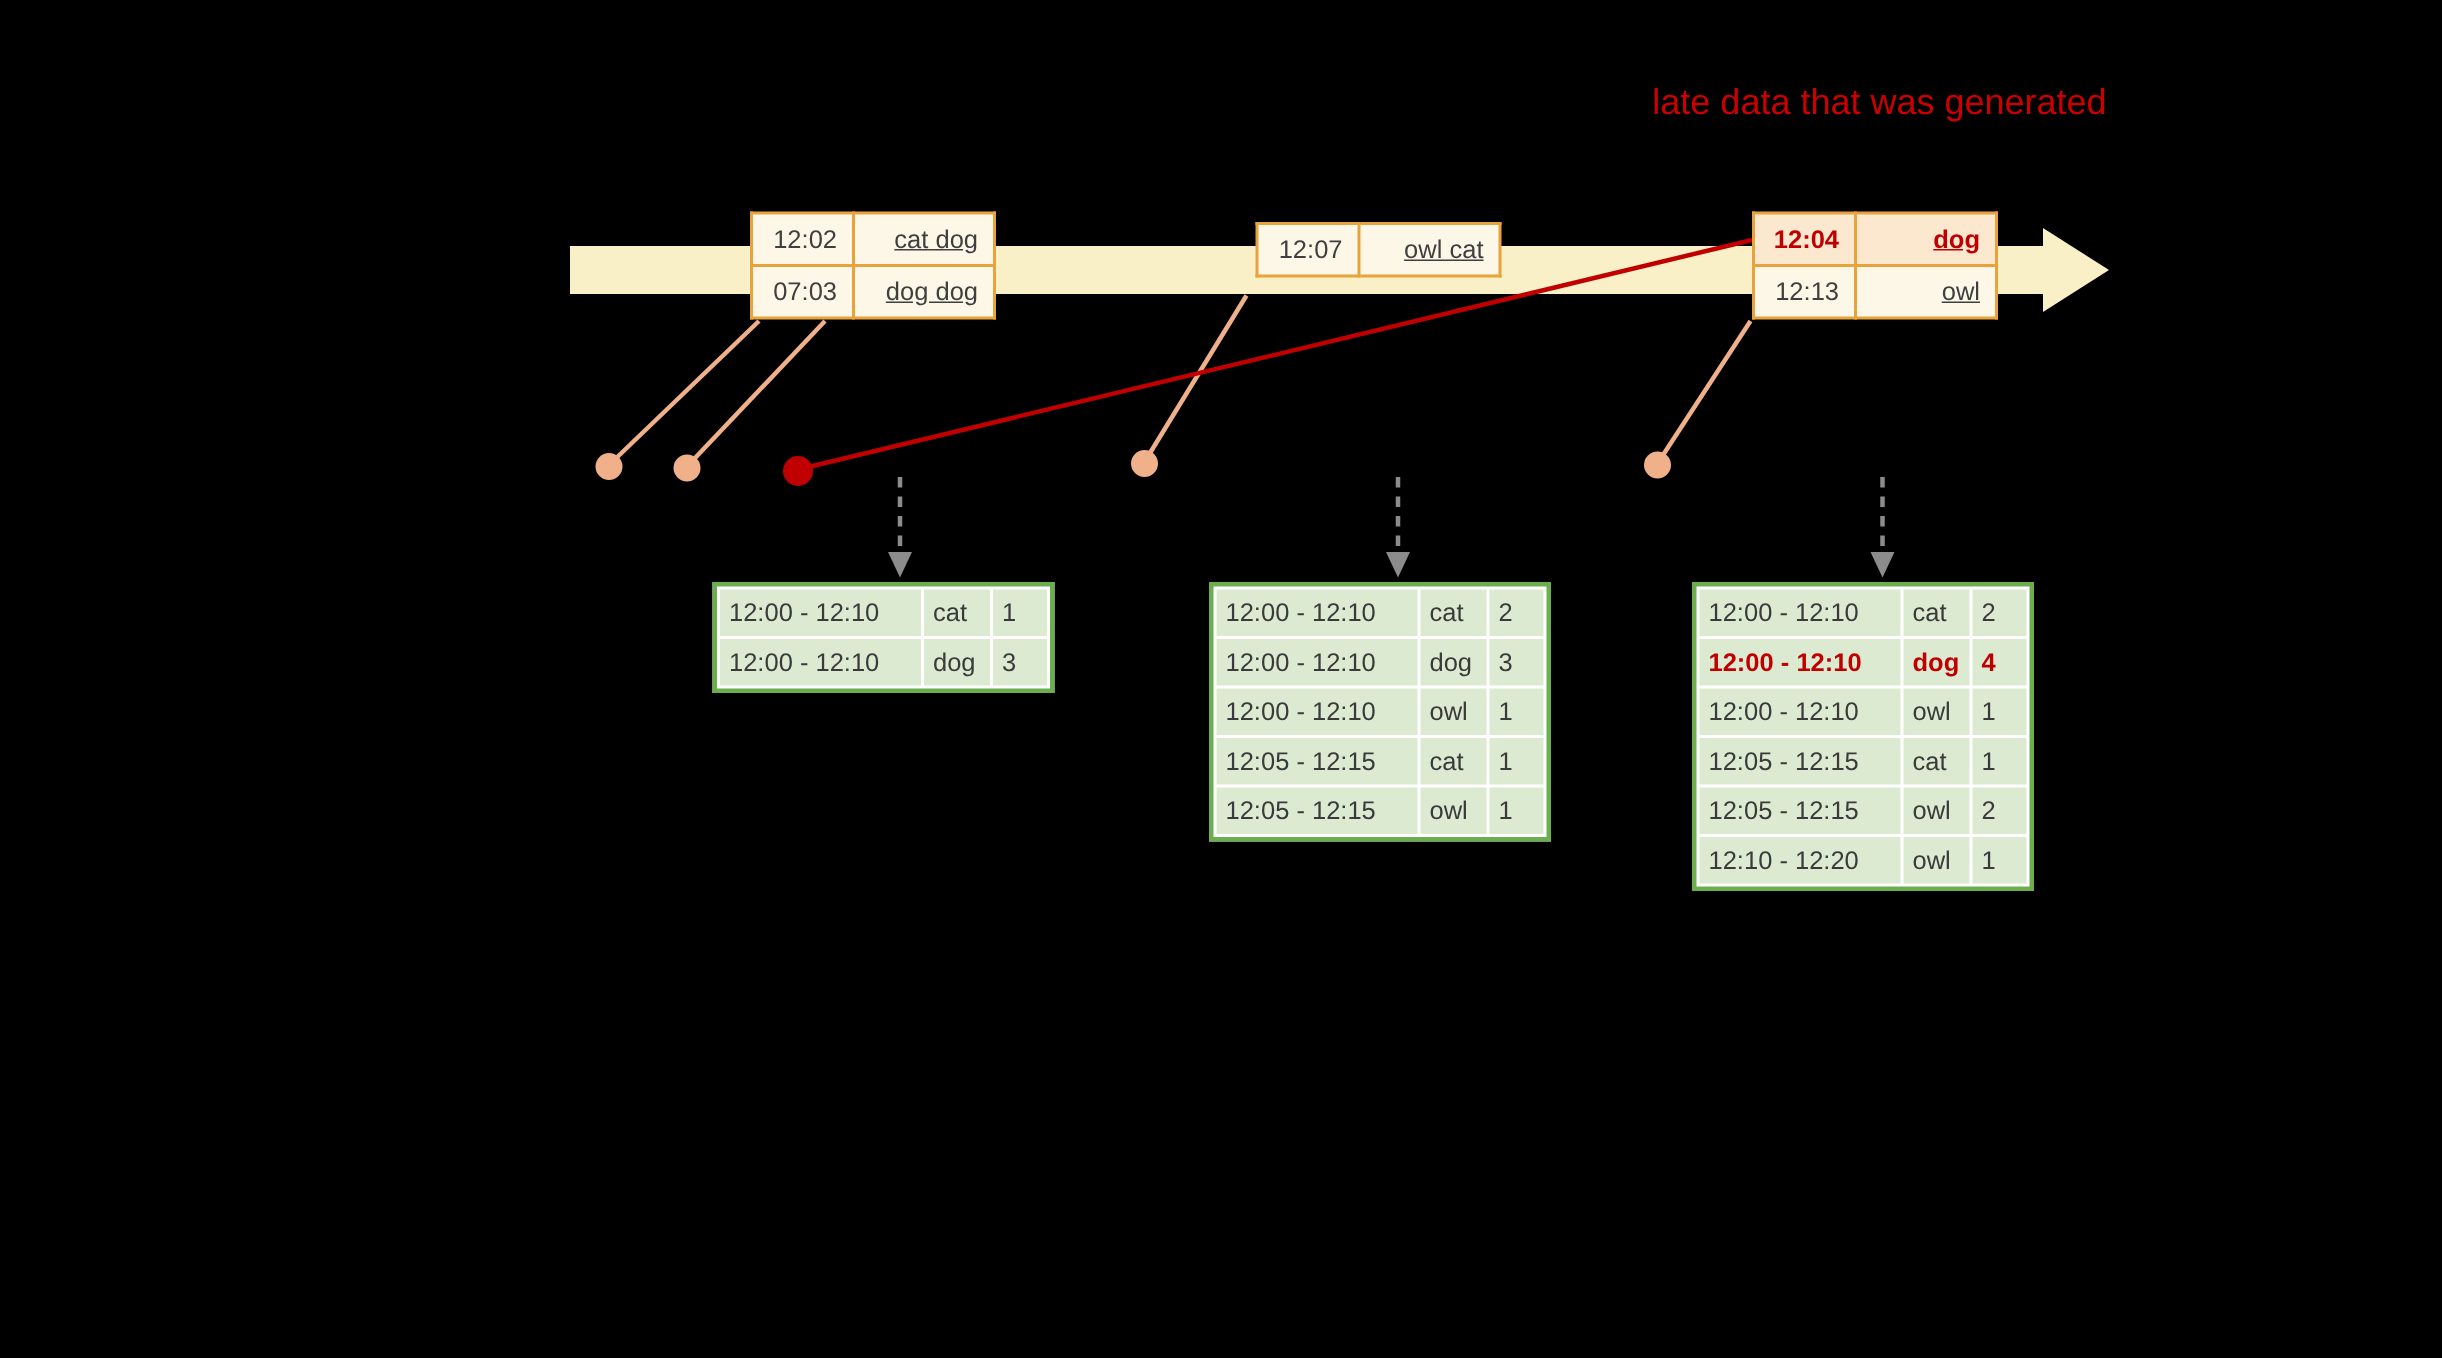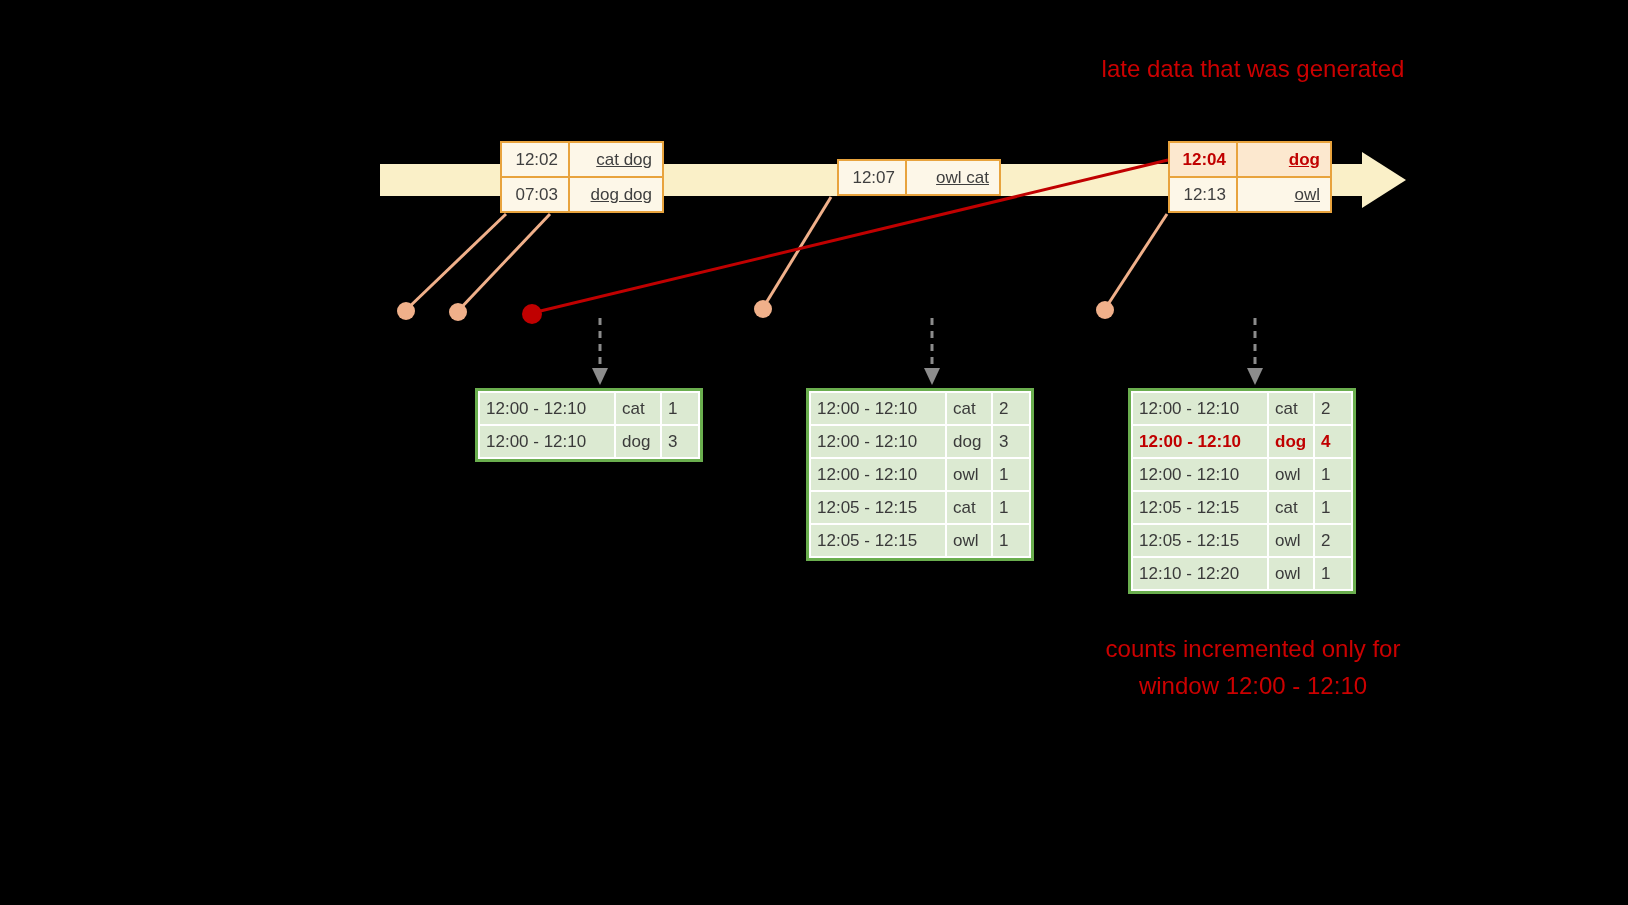--- a/index.html
+++ b/index.html
@@ -73,21 +73,21 @@
       <td class="time">12:02</td>
       <td class="words">cat dog</td>
     </tr>
     <tr>
       <td class="time">07:03</td>
       <td class="words">dog dog</td>
     </tr>
   </tbody>
     </table>
 
-  <table class="event-table" style="left:837px; top:159px;">
+  <table class="event-table" style="left:837px; top:148px;">
     <tbody>
         <tr>
       <td class="time">12:07</td>
       <td class="words">owl cat</td>
     </tr>
   </tbody>
     </table>
 
   <table class="event-table" style="left:1168px; top:141px;padding-left:48px;">
     <tbody>
@@ -179,18 +179,14 @@
       <td class="count">2</td>
     </tr>
     <tr>
       <td class="window">12:10 - 12:20</td>
       <td class="word">owl</td>
       <td class="count">1</td>
     </tr>
   </tbody>
     </table>
 
-  <div class="note" style="left:1018px; top:630px;">
-    <div>counts incremented only for</div>
-    <div>window 12:00 - 12:10</div>
-  </div>
 
 </div>
 
 </body></html>

